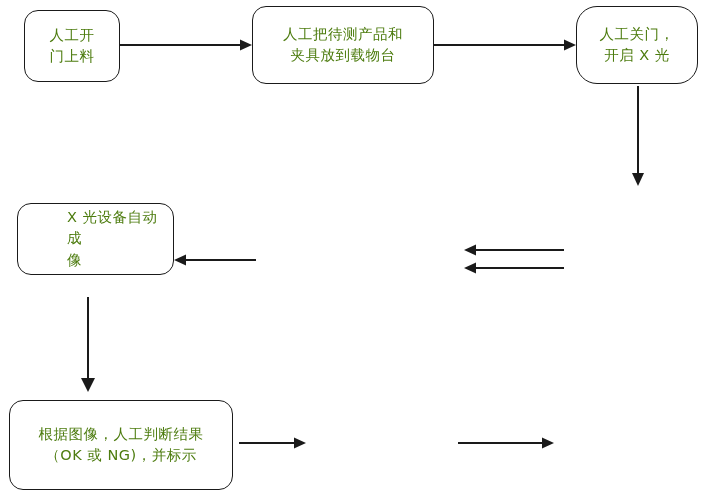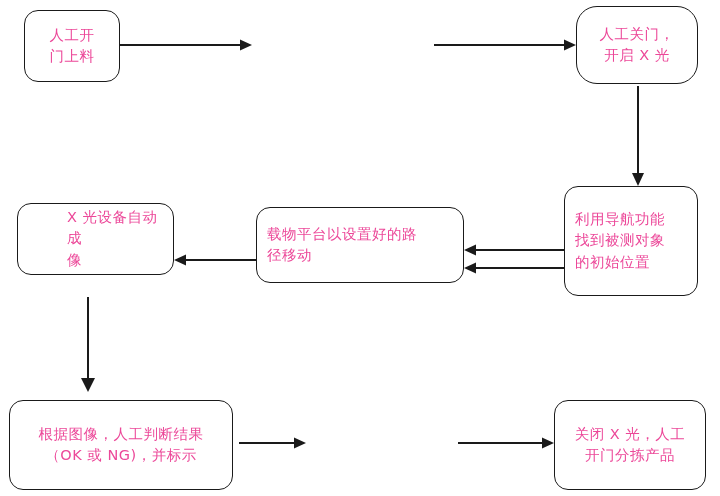--- a/index.html
+++ b/index.html
@@ -17,21 +17,21 @@
   }
   .node {
     position: absolute;
     box-sizing: border-box;
     border: 1.6px solid #1a1a1a;
     border-radius: 14px;
     background: #ffffff;
     display: flex;
     align-items: center;
     justify-content: flex-start;
-    color: #ec4899;
+    color: #4d7c0f;
     line-height: 1.45;
     letter-spacing: 0.5px;
   }
   .node .txt {
     display: block;
     width: 100%;
     padding: 0 10px;
     white-space: pre-line;
     font-size: 14.5px;
   }
@@ -58,52 +58,43 @@
 </head>
 <body>
 
 <div id="canvas">
 
   <div class="node center" id="n1">
     <span class="txt">人工开
 门上料</span>
   </div>
 
+  <div class="node center" id="n2">
+    <span class="txt">人工把待测产品和
+夹具放到载物台</span>
+  </div>
 
   <div class="node center" id="n3">
     <span class="txt">人工关门，
 开启 X 光</span>
   </div>
 
-  <div class="node left" id="n4">
-    <span class="txt">利用导航功能
-找到被测对象
-的初始位置</span>
-  </div>
 
-  <div class="node left" id="n5">
-    <span class="txt">载物平台以设置好的路
-径移动</span>
-  </div>
 
   <div class="node left" id="n6">
     <span class="txt">X 光设备自动成
 像</span>
   </div>
 
   <div class="node center" id="n7">
     <span class="txt">根据图像，人工判断结果
 （OK 或 NG)，并标示</span>
   </div>
 
 
-  <div class="node center" id="n9">
-    <span class="txt">关闭 X 光，人工
-开门分拣产品</span>
-  </div>
 
   <svg class="conn" style="left:0;top:0;width:720px;height:496px;">
 
     <g>
       <line class="ln" x1="120" y1="45" x2="244" y2="45"></line>
       <polygon class="hd" points="252,45 240,39.5 240,50.5"></polygon>
     </g>
 
     <g>
       <line class="ln" x1="434" y1="45" x2="568" y2="45"></line>

